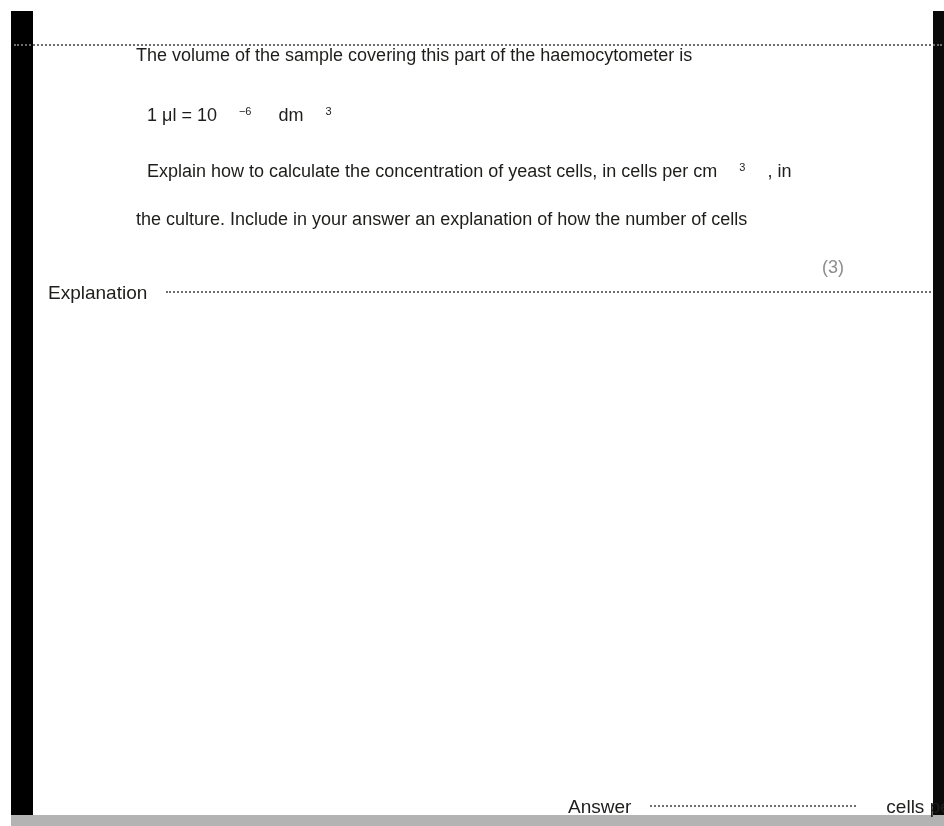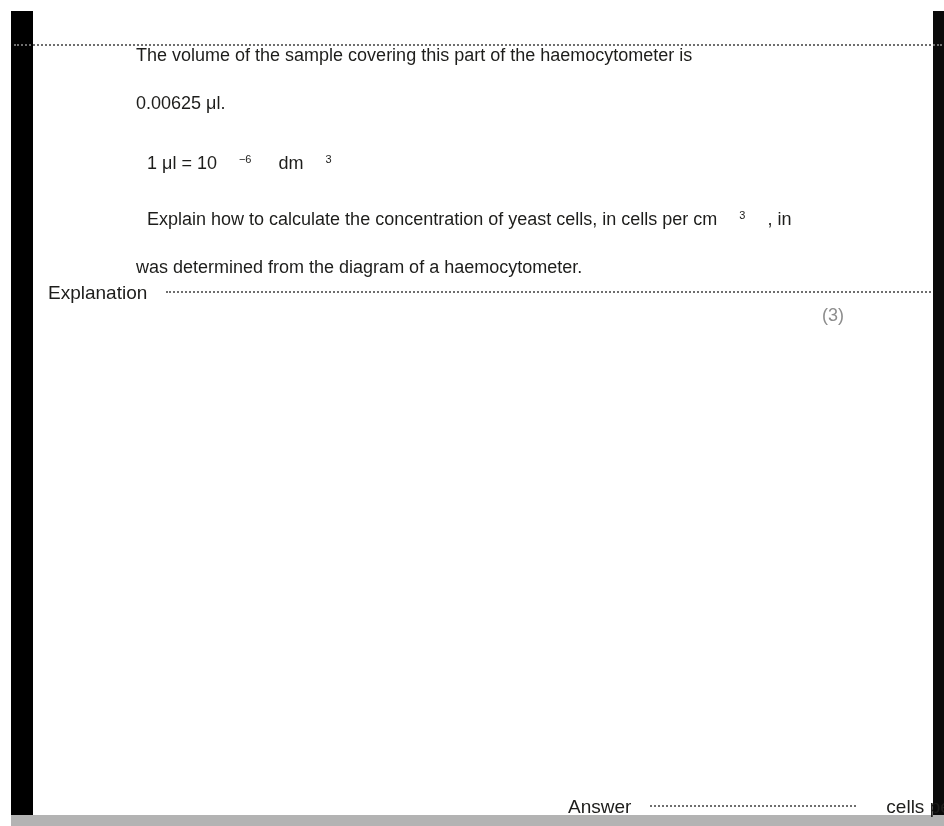--- a/index.html
+++ b/index.html
@@ -84,26 +84,25 @@
 <body>
 
 <div class="page">
 
   <div class="left-rule"></div>
   <div class="right-rule"></div>
   <div class="bottom-rule"></div>
 
   <div class="q-block">
     <div class="q-line">The volume of the sample covering this part of the haemocytometer is</div>
-    <div class="q-line">0.00625 μl.</div>
 
     <div class="q-line eq-line"><span>1 μl = 10</span><sup class="sp">−6</sup><span> dm</span><sup class="sp">3</sup></div>
 
     <div class="q-line task-para"><span>Explain how to calculate the concentration of yeast cells, in cells per cm</span><sup class="sp">3</sup><span>, in</span></div>
-    <div class="q-line">was determined from the diagram of a haemocytometer.</div>
+    <div class="q-line">the culture. Include in your answer an explanation of how the number of cells</div>
 
     <div class="marks">(3)</div>
   </div>
 
   <div class="expl-row">
     <span>Explanation</span>
     <span class="dots-fill"></span>
   </div>
 
   <div class="ans-line"></div>

